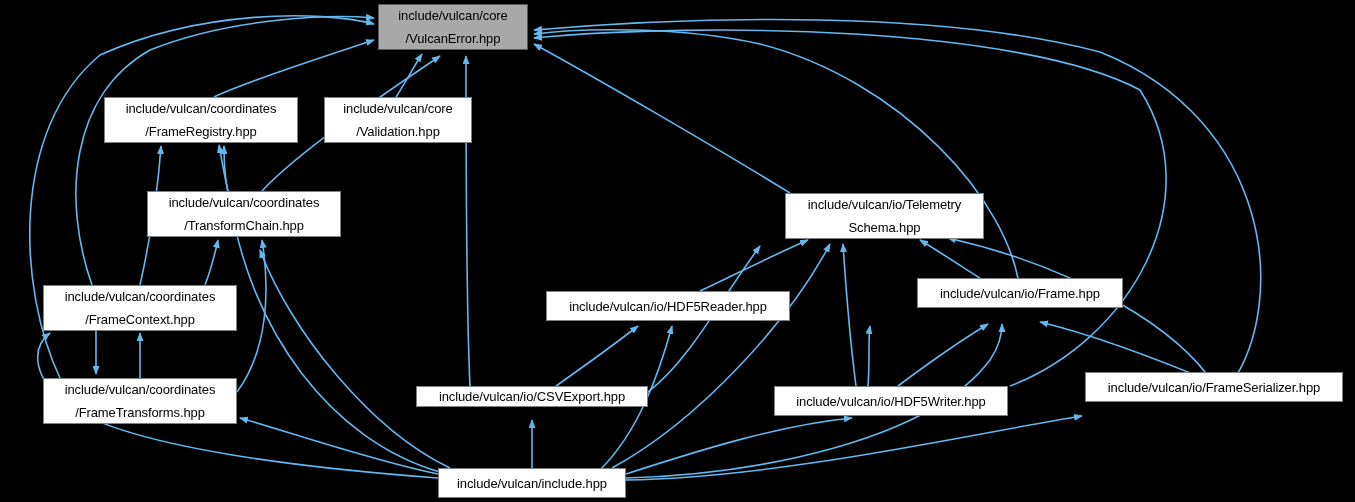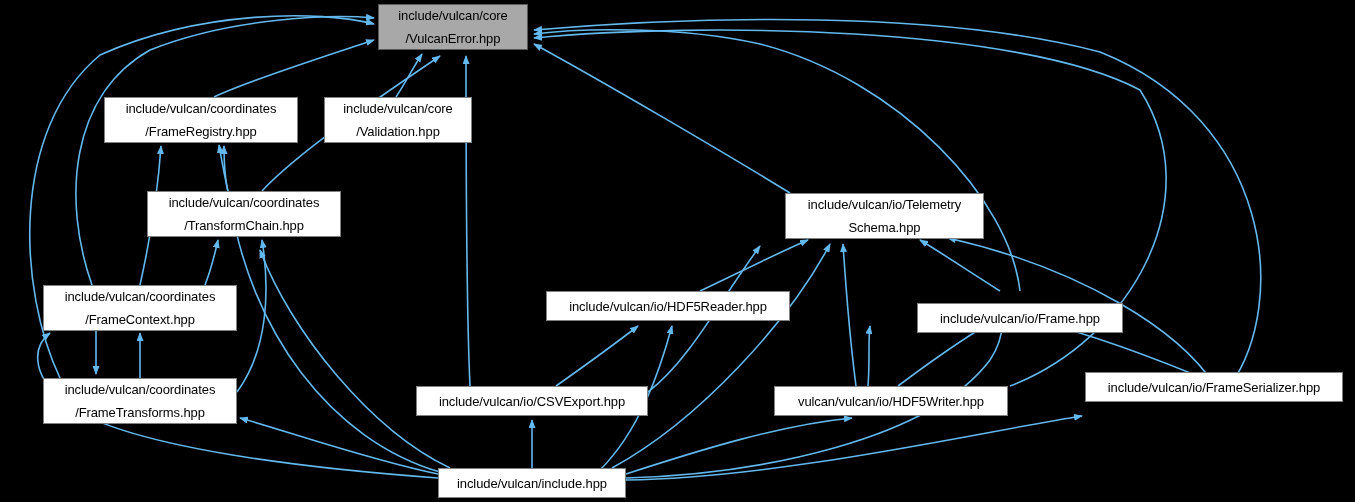--- a/index.html
+++ b/index.html
@@ -67,21 +67,21 @@
 /FrameRegistry.hpp</div>
       <div class="node" style="left: 324px; top: 97px; width: 148px; height: 46px;">include/vulcan/core
 /Validation.hpp</div>
       <div class="node" style="left: 147px; top: 191px; width: 194px; height: 46px;">include/vulcan/coordinates
 /TransformChain.hpp</div>
       <div class="node" style="left: 741px; top: 193px; width: 199px; height: 46px; margin-left: 44px;">include/vulcan/io/Telemetry
 Schema.hpp</div>
       <div class="node" style="left: 43px; top: 285px; width: 194px; height: 46px;">include/vulcan/coordinates
 /FrameContext.hpp</div>
       <div class="node" style="left: 546px; top: 291px; width: 244px; height: 30px;">include/vulcan/io/HDF5Reader.hpp</div>
-      <div class="node" style="left: 917px; top: 303px; width: 206px; height: 30px;">include/vulcan/io/Frame.hpp</div>
+      <div class="node" style="left: 917px; top: 278px; width: 206px; height: 30px;">include/vulcan/io/Frame.hpp</div>
       <div class="node" style="left: 43px; top: 378px; width: 194px; height: 46px;">include/vulcan/coordinates
 /FrameTransforms.hpp</div>
-      <div class="node" style="left: 416px; top: 386px; width: 232px; height: 30px;">include/vulcan/io/CSVExport.hpp</div>
-      <div class="node" style="left: 774px; top: 386px; width: 234px; height: 30px;">vulcan/vulcan/io/HDF5Writer.hpp</div>
+      <div class="node" style="left: 416px; top: 386px; width: 232px; height: 21px;">include/vulcan/io/CSVExport.hpp</div>
+      <div class="node" style="left: 774px; top: 386px; width: 234px; height: 30px;">include/vulcan/io/HDF5Writer.hpp</div>
       <div class="node" style="left: 1085px; top: 372px; width: 258px; height: 30px;">include/vulcan/io/FrameSerializer.hpp</div>
       <div class="node" style="left: 438px; top: 468px; width: 188px; height: 30px;">include/vulcan/include.hpp</div>
     </div>
 </div>
 
 </body></html>

